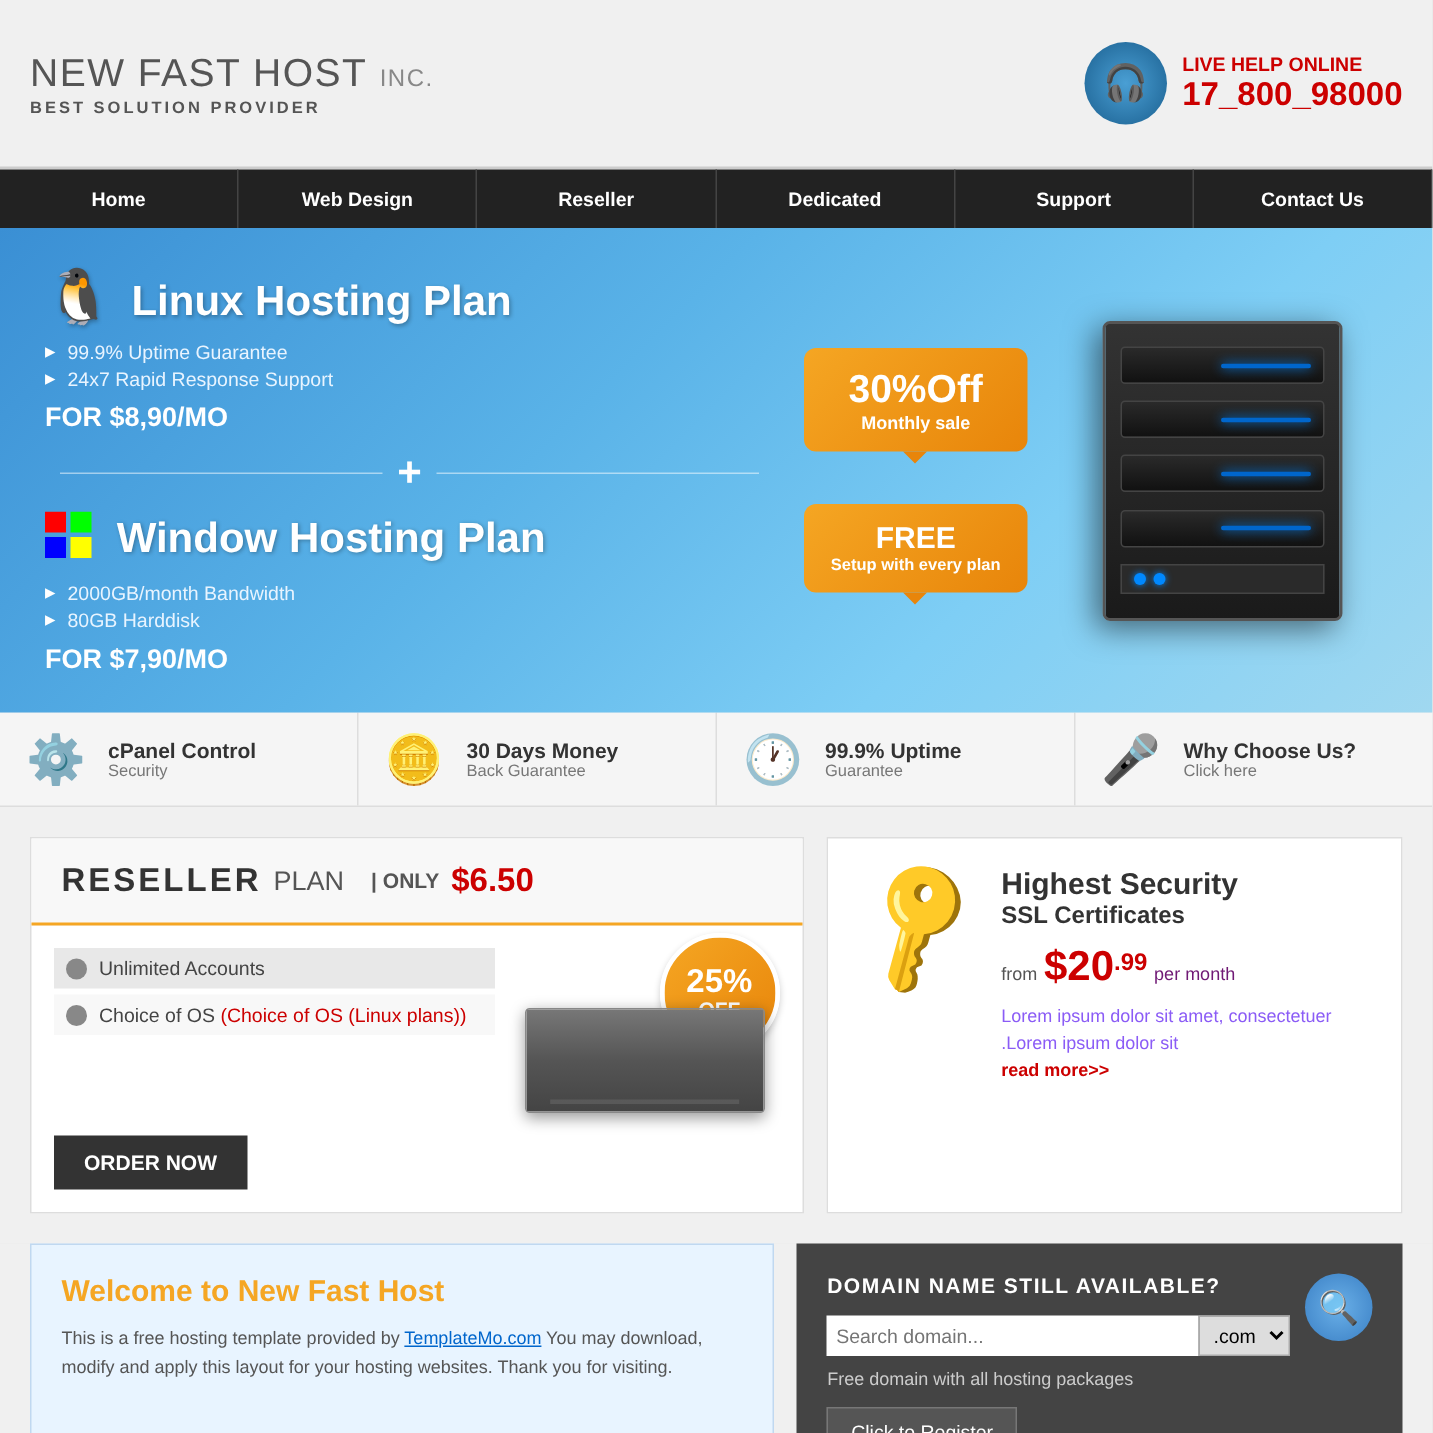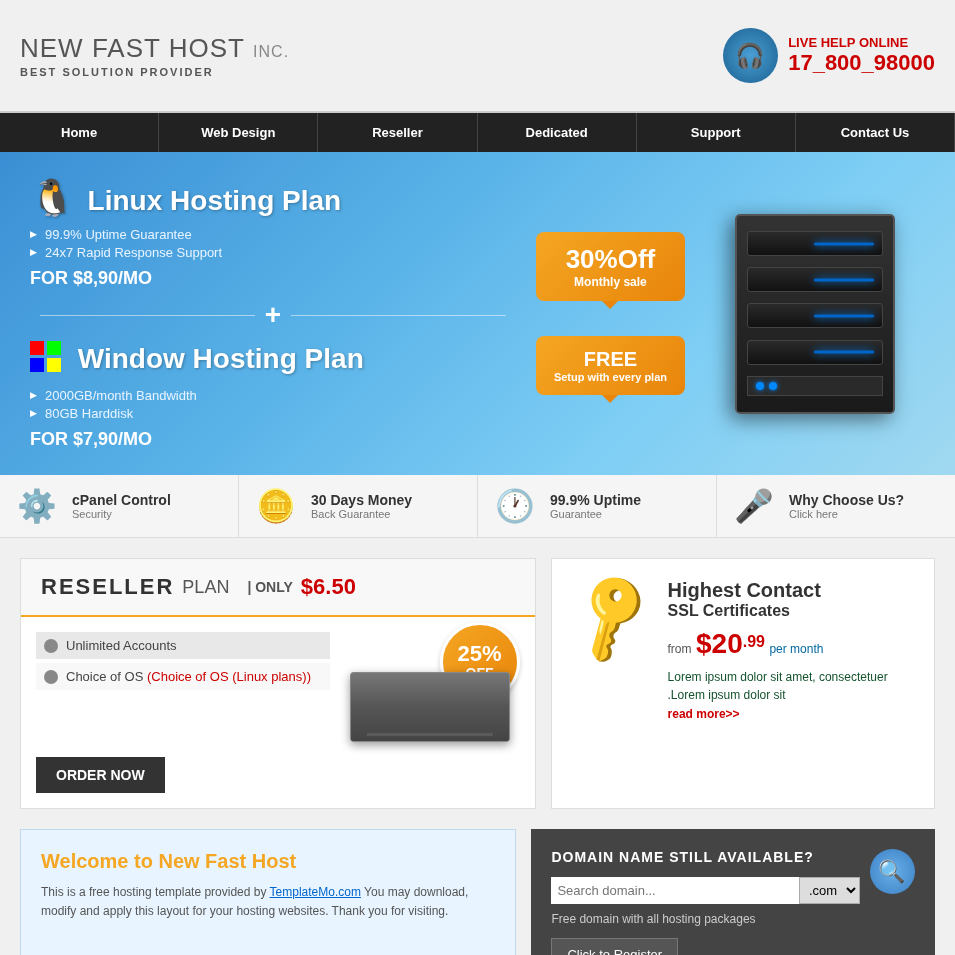--- a/index.html
+++ b/index.html
@@ -73,22 +73,22 @@
     .order-btn { background: #333; color: #fff; border: none; padding: 10px 20px; font-size: 14px; font-weight: bold; cursor: pointer; margin: 5px 15px 15px; display: inline-block; }
 
     
     .ssl-box { flex: 0.8; background: #fff; border: 1px solid #ddd; padding: 20px; display: flex; gap: 15px; align-items: flex-start; }
     .ssl-content h3 { font-size: 16px; color: #333; margin-bottom: 5px; }
     .ssl-content h3 span { font-size: 20px; font-weight: bold; }
     .ssl-price { margin: 8px 0; }
     .ssl-price .from { font-size: 12px; color: #555; }
     .ssl-price .amount { font-size: 28px; font-weight: bold; color: #cc0000; }
     .ssl-price .cents { font-size: 16px; font-weight: bold; color: #cc0000; vertical-align: super; }
-    .ssl-price .period { font-size: 12px; color: #0369a1; }
-    .ssl-desc { font-size: 12px; color: #14532d; line-height: 1.5; }
+    .ssl-price .period { font-size: 12px; color: #701a75; }
+    .ssl-desc { font-size: 12px; color: #8b5cf6; line-height: 1.5; }
     .ssl-readmore { color: #cc0000; font-size: 12px; font-weight: bold; cursor: pointer; text-decoration: none; }
 
     
     #bottom-row { display: flex; gap: 15px; padding: 0 20px 20px; background: #f0f0f0; }
     .welcome-box { flex: 1; background: #e8f4ff; border: 1px solid #c0d8f0; padding: 20px; }
     .welcome-box h2 { font-size: 20px; margin-bottom: 10px; color: #333; }
     .welcome-box h2 span { color: #f5a623; }
     .welcome-box p { font-size: 12px; color: #555; line-height: 1.6; }
     .welcome-box a { color: #0066cc; }
 
@@ -249,21 +249,21 @@
         <div class="rack-server" style="background:linear-gradient(180deg,#777,#555,#444);width:160px;height:70px;margin-top:40px;border-radius:3px;border:1px solid #888;box-shadow:0 3px 10px rgba(0,0,0,0.4);"></div>
       </div>
     </div>
     <button class="order-btn">ORDER NOW</button>
   </div>
 
   <div class="ssl-box">
     <div style="font-size:65px;color:#c8a800;transform:rotate(-30deg);display:inline-block;flex-shrink:0;">🔑</div>
     <div class="ssl-content">
       <h3>
-        <span>Highest  Contact</span><br>
+        <span>Highest  Security</span><br>
         <strong>SSL Certificates</strong>
       </h3>
       <div class="ssl-price">
         <span class="from">from</span>
         <span class="amount">$20</span><span class="cents">.99</span>
         <span class="period">per month</span>
       </div>
       <p class="ssl-desc">Lorem ipsum dolor sit amet, consectetuer .Lorem ipsum dolor sit</p>
       <a class="ssl-readmore" href="#">read more&gt;&gt;</a>
     </div>

